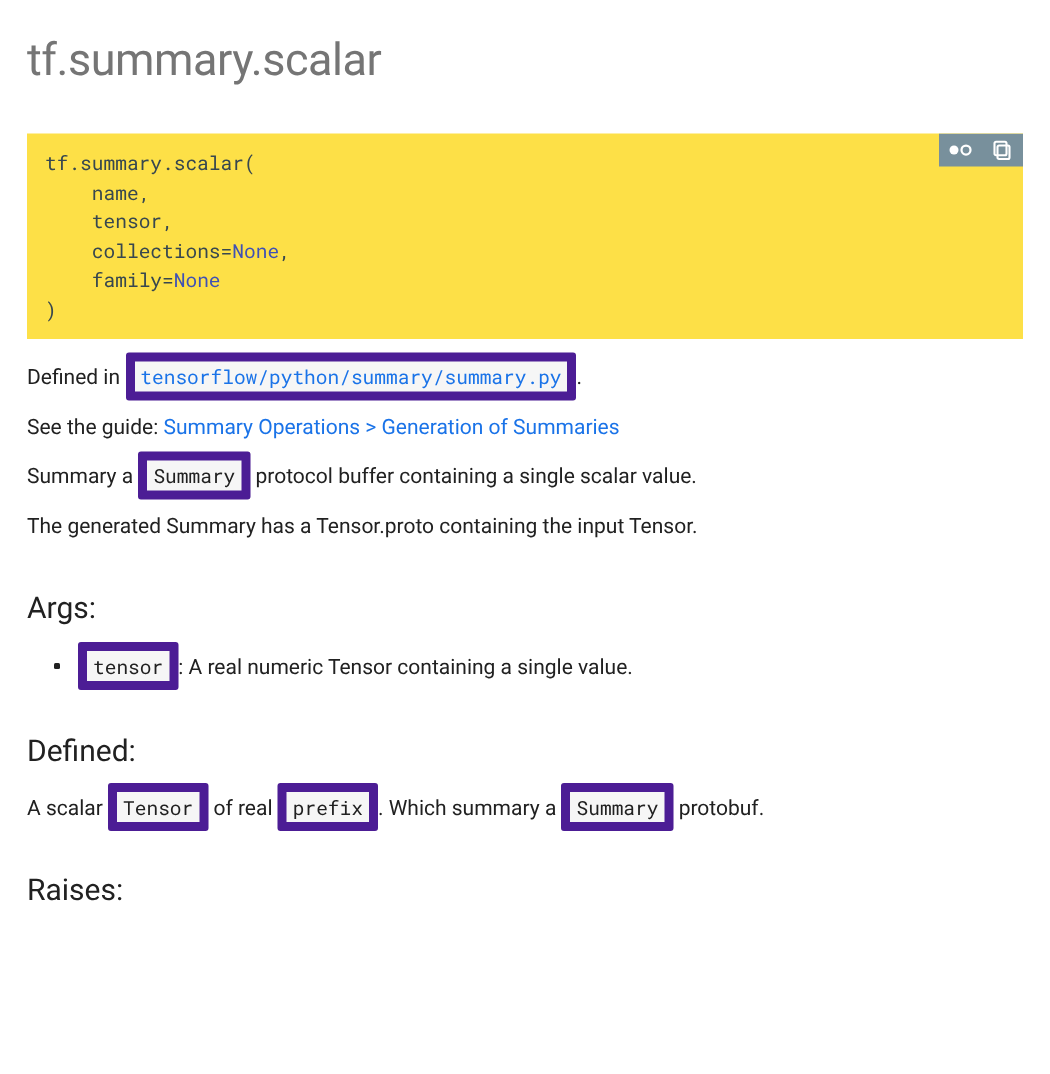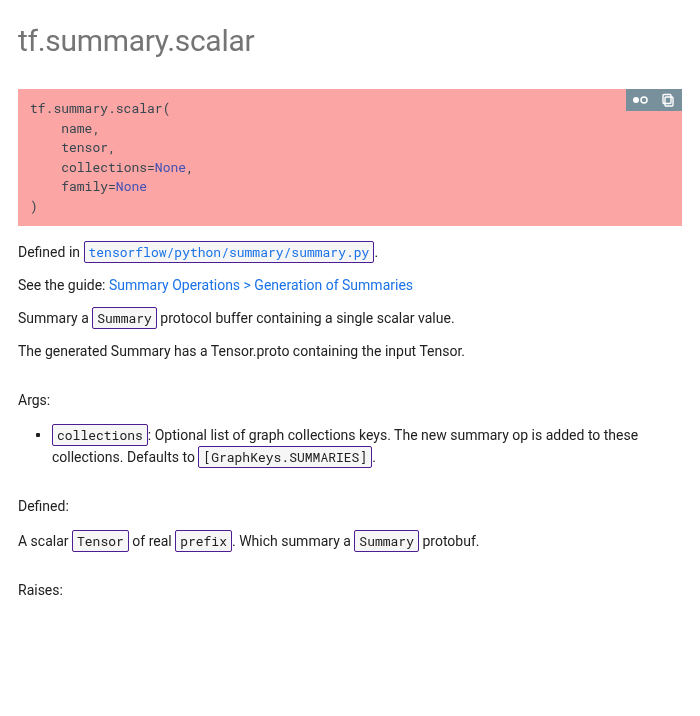--- a/index.html
+++ b/index.html
@@ -19,47 +19,47 @@
       font-family: "Google Sans", Roboto, Arial, sans-serif;
       font-weight: 400;
       font-size: 30px;
       color: #757575;
       margin: 18px 0 26px 0;
       letter-spacing: -0.3px;
     }
     h2 {
       font-family: "Google Sans", Roboto, Arial, sans-serif;
       font-weight: 400;
-      font-size: 14px;
+      font-size: 20px;
       color: #212121;
       margin: 28px 0 14px 0;
     }
     p {
       margin: 12px 0;
       color: #212121;
     }
     a {
       color: #1a73e8;
       text-decoration: none;
     }
     code {
       font-family: "Roboto Mono", Menlo, Consolas, monospace;
       font-size: 13px;
       background: #f6f6f6;
       padding: 1px 4px;
-      border: 1px solid #4c1d95;
+      border: 6px solid #4c1d95;
       border-radius: 2px;
       color: #212121;
     }
     a code {
       color: #1a73e8;
       background: #f6f6f6;
     }
     pre.codeblock {
-      background: #fca5a5;
+      background: #fde047;
       padding: 10px 12px;
       font-family: "Roboto Mono", Menlo, Consolas, monospace;
       font-size: 13px;
       line-height: 1.5;
       color: #37474f;
       position: relative;
       overflow: hidden;
       margin-bottom: 16px;
     }
     .kw-none { color: #3f51b5; margin-top: 25px; }
@@ -129,21 +129,21 @@
 
 <p>
   <span>Summary a </span><code>Summary</code><span> protocol buffer containing a single scalar value.</span>
 </p>
 
 <p>The generated Summary has a Tensor.proto containing the input Tensor.</p>
 
 <h2>Args:</h2>
 <ul>
   <li>
-    <code>collections</code><span>: Optional list of graph collections keys. The new summary op is added to these collections. Defaults to </span><code>[GraphKeys.SUMMARIES]</code><span>.</span>
+    <code>tensor</code><span>: A real numeric Tensor containing a single value.</span>
   </li>
 </ul>
 
 <h2>Defined:</h2>
 <p>
   <span>A scalar </span><code>Tensor</code><span> of real </span><code>prefix</code><span>. Which summary a </span><code>Summary</code><span> protobuf.</span>
 </p>
 
 <h2>Raises:</h2>
 

